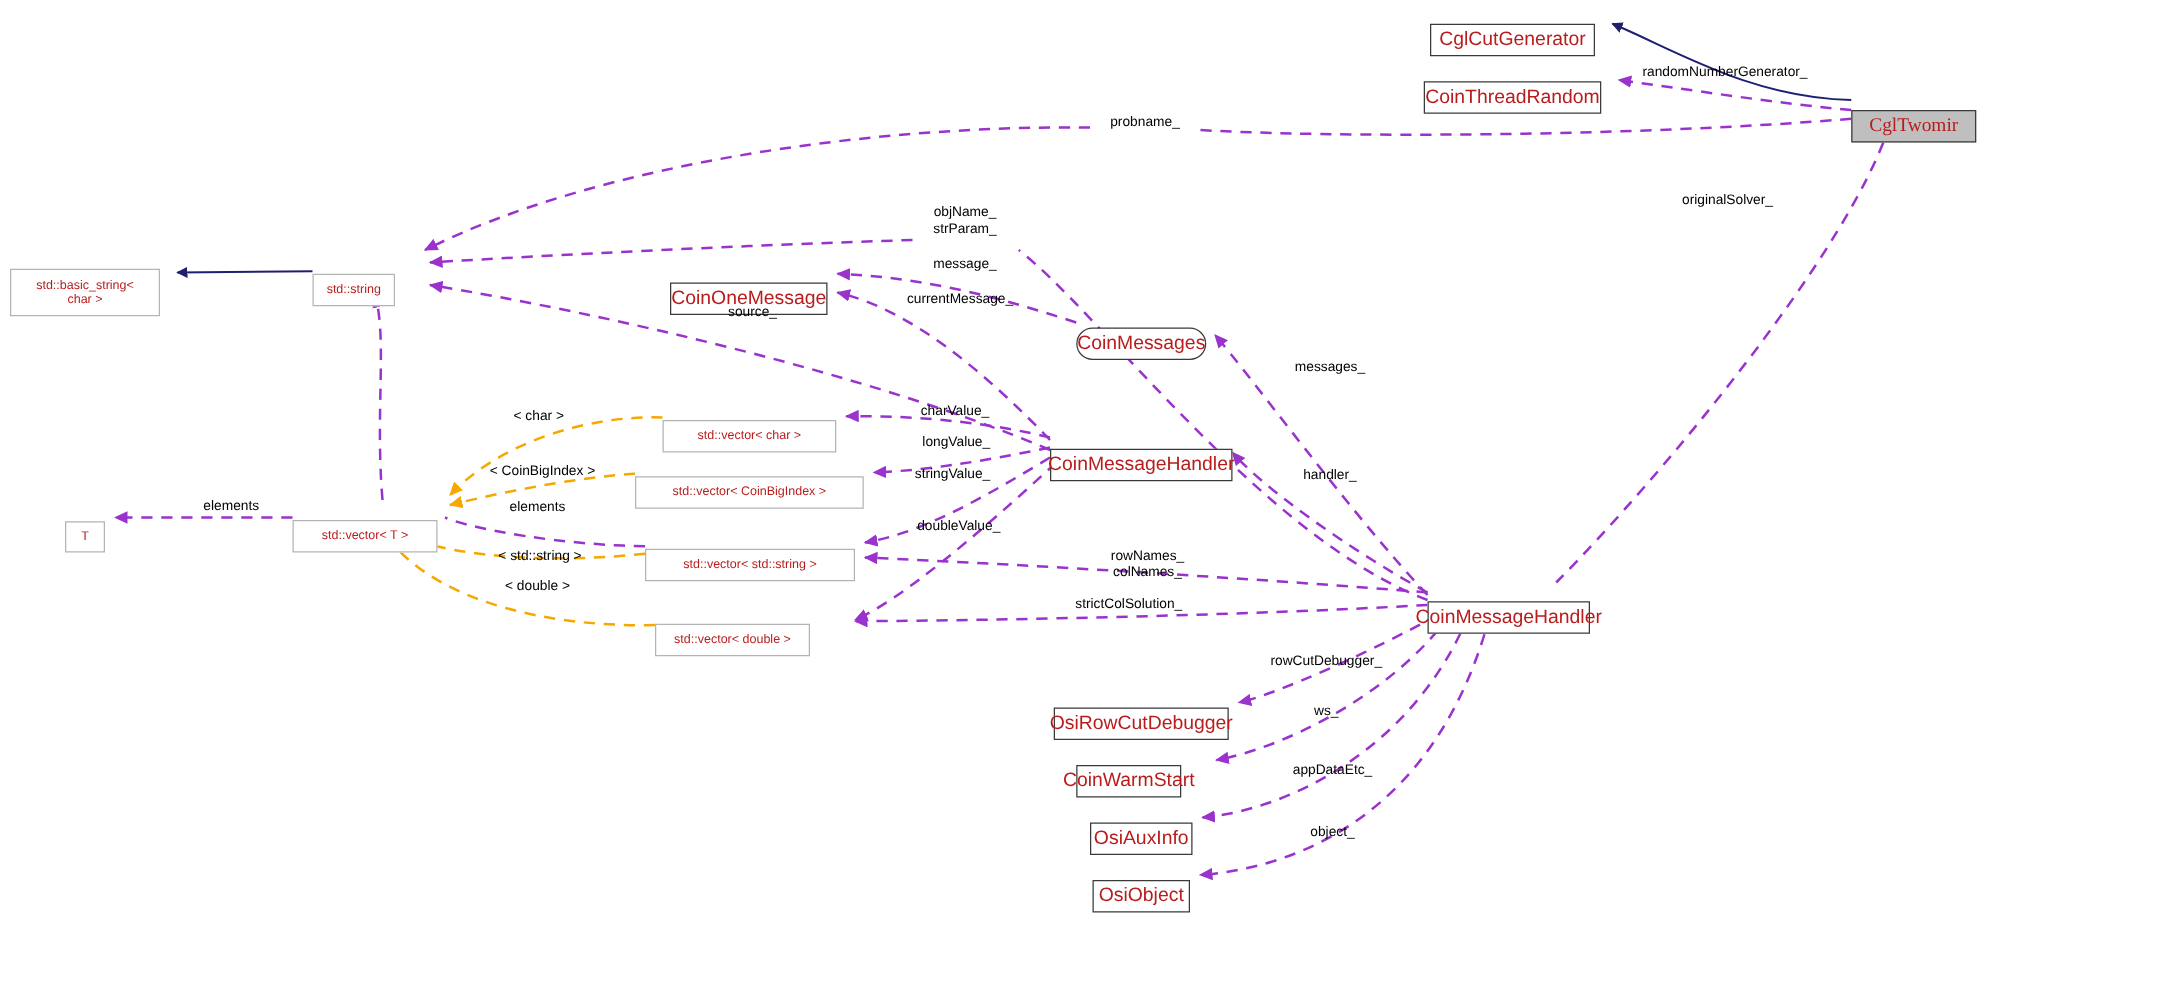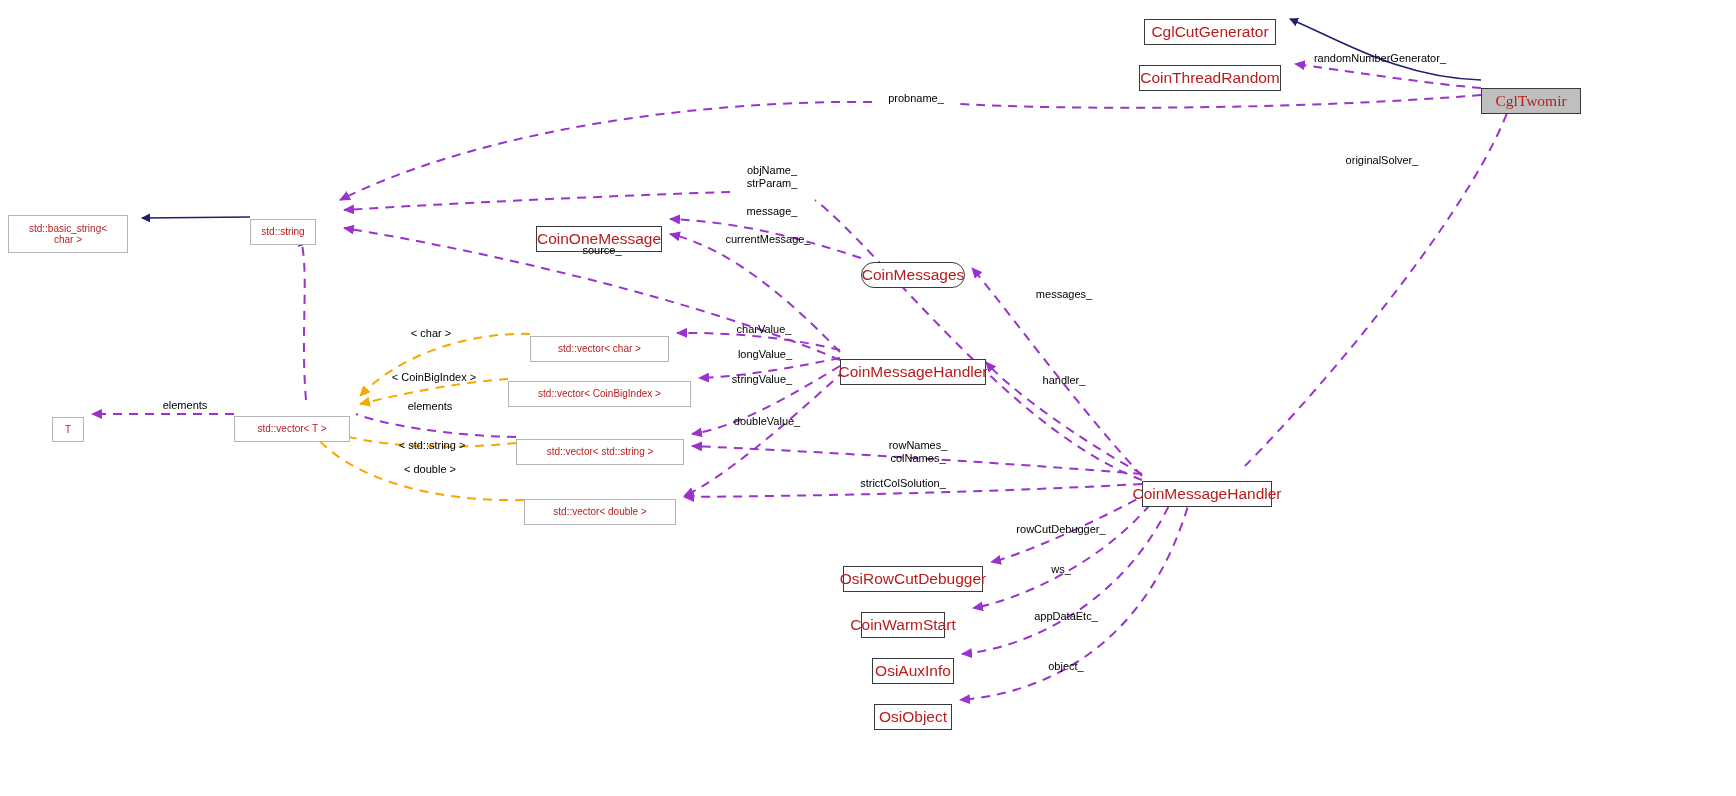--- a/index.html
+++ b/index.html
@@ -187,21 +187,21 @@
   <div class="node node-light" style="left:508px; top:366px; width:183px; height:26px;">std::vector&lt; CoinBigIndex &gt;</div>
 
   <div class="node node-light" style="left:52px; top:402px; width:32px; height:25px;">T</div>
 
   <div class="node node-light" style="left:234px; top:401px; width:116px; height:26px;text-align:center;">std::vector&lt; T &gt;</div>
 
   <div class="node node-light" style="left:516px; top:424px; width:168px; height:26px;">std::vector&lt; std::string &gt;</div>
 
   <div class="node node-strong" style="left:1142px; top:466px; width:130px; height:26px;">CoinMessageHandler</div>
 
-  <div class="node node-light" style="left:524px; top:484px; width:152px; height:26px;">std::vector&lt; double &gt;</div>
+  <div class="node node-light" style="left:524px; top:484px; width:124px; height:26px;">std::vector&lt; double &gt;</div>
 
   <div class="node node-strong" style="left:843px; top:551px; width:140px; height:26px;">OsiRowCutDebugger</div>
 
   <div class="node node-strong" style="left:861px; top:597px; width:84px; height:26px;">CoinWarmStart</div>
 
   <div class="node node-strong" style="left:872px; top:643px; width:82px; height:26px;">OsiAuxInfo</div>
 
   <div class="node node-strong" style="left:874px; top:689px; width:78px; height:26px;">OsiObject</div>
 
   <div class="edge-label" style="left:1297px; top:52px; width:166px;">randomNumberGenerator_</div>

